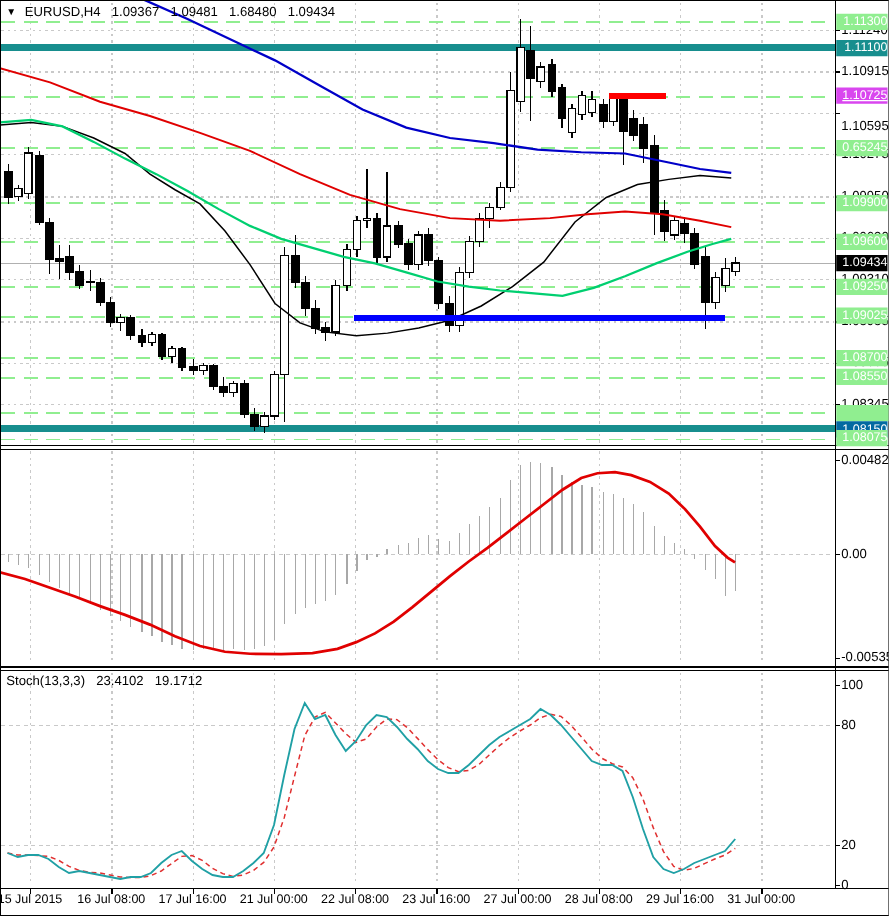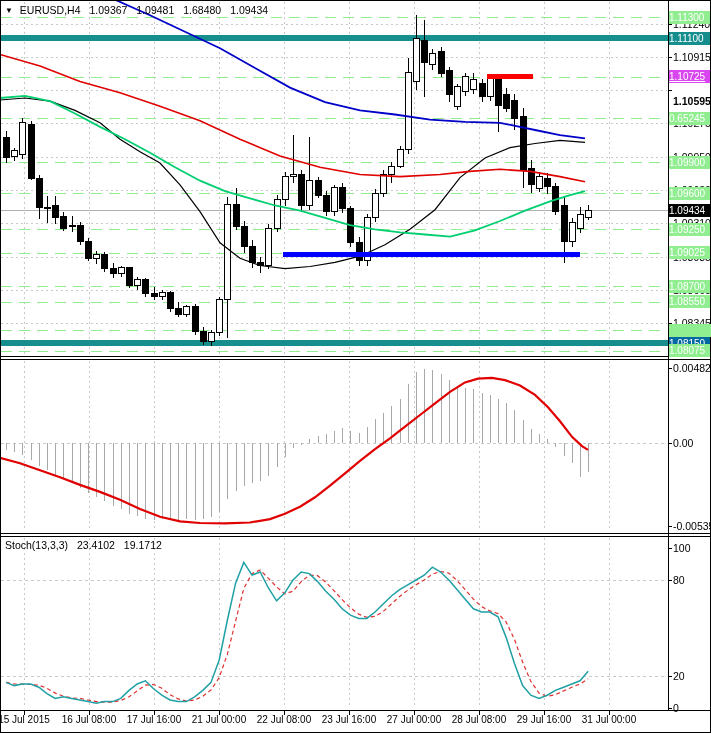--- a/index.html
+++ b/index.html
@@ -3,21 +3,21 @@
 <meta charset="utf-8">
 <style>
   html,body{margin:0;padding:0;background:#fff;}
   #chart-window{position:relative;width:711px;height:733px;background:#fff;overflow:hidden;
     font-family:"Liberation Sans",sans-serif;}
   #chart{position:absolute;left:0;top:0;}
   #labels{position:absolute;left:0;top:0;width:711px;height:733px;pointer-events:none;}
   .axis-label{position:absolute;left:673px;font-size:10.5px;color:#000;line-height:12px;white-space:nowrap;}
   .panel-label{position:absolute;left:673px;font-size:10.5px;color:#000;line-height:12px;white-space:nowrap;}
   .badge{position:absolute;left:669px;width:41px;height:13px;font-size:10px;color:#fff;
-    text-align:left;line-height:13px;}
+    text-align:right;line-height:13px;}
   .date-label{position:absolute;top:714px;font-size:10px;color:#000;transform:translateX(-50%);white-space:nowrap;}
   .title{position:absolute;font-size:10.5px;color:#000;white-space:nowrap;}
   .title .v{margin-left:6px;}
   #main-title{left:5px;top:4px;}
   #macd-title{left:5px;top:362px;}
   #stoch-title{left:5px;top:539px;}
   #dd{font-size:8px;vertical-align:1px;margin-right:4px;}
   #price-axis{position:absolute;left:669px;top:0;width:42px;height:710px;}
   #time-axis{position:absolute;left:0;top:712px;width:711px;height:21px;}
 </style>
@@ -344,21 +344,21 @@
       <line x1="284.5" y1="711" x2="284.5" y2="715" stroke="#000" stroke-width="1" shape-rendering="crispEdges"></line>
       <line x1="349.5" y1="711" x2="349.5" y2="715" stroke="#000" stroke-width="1" shape-rendering="crispEdges"></line>
       <line x1="414.5" y1="711" x2="414.5" y2="715" stroke="#000" stroke-width="1" shape-rendering="crispEdges"></line>
       <line x1="479.5" y1="711" x2="479.5" y2="715" stroke="#000" stroke-width="1" shape-rendering="crispEdges"></line>
       <line x1="544.5" y1="711" x2="544.5" y2="715" stroke="#000" stroke-width="1" shape-rendering="crispEdges"></line>
       <line x1="609.5" y1="711" x2="609.5" y2="715" stroke="#000" stroke-width="1" shape-rendering="crispEdges"></line>
     </svg>
   <div id="labels">
       <div class="axis-label" style="top: 17.5222px;">1.11240</div>
       <div class="axis-label" style="top: 51.1313px;">1.10915</div>
-      <div class="axis-label" style="top: 95px; font-weight: bold;">1.10595</div>
+      <div class="axis-label" style="top: 95px;">1.10595</div>
       <div class="axis-label" style="top: 117.315px;">1.10275</div>
       <div class="axis-label" style="top: 150.925px;">1.09950</div>
       <div class="axis-label" style="top: 184.017px;">1.09630</div>
       <div class="axis-label" style="top: 217.109px;">1.09310</div>
       <div class="axis-label" style="top: 250.718px;">1.08985</div>
       <div class="axis-label" style="top: 283.81px;">1.08665</div>
       <div class="axis-label" style="top: 316.902px;">1.08345</div>
       <div class="panel-label" style="top: 362.031px;">0.004828</div>
       <div class="panel-label" style="top: 437px;">0.00</div>
       <div class="panel-label" style="top: 520.09px;">-0.005351</div>

